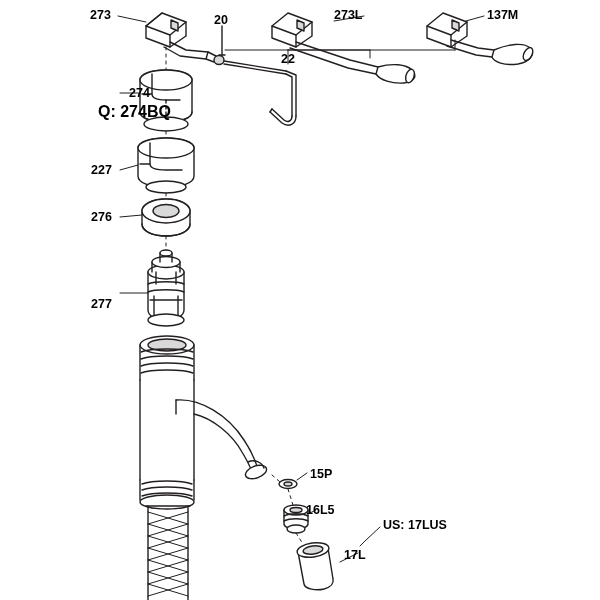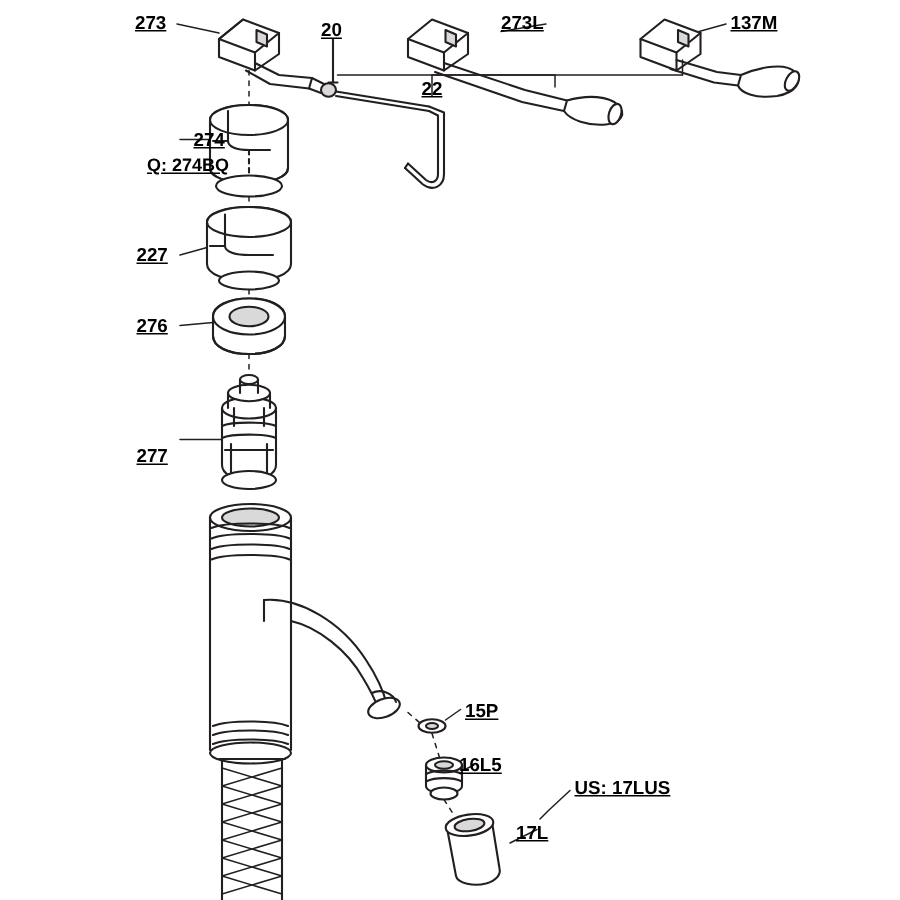--- a/index.html
+++ b/index.html
@@ -25,24 +25,23 @@
     height: 600px;
   }
   .label {
     position: absolute;
     font-family: "Liberation Sans", sans-serif;
     font-size: 12.5px;
     font-weight: bold;
     color: #000000;
     white-space: nowrap;
     line-height: 1;
-    text-decoration: underline;
   }
   .label.small {
-    font-size: 12px;
+    font-size: 16px;
     padding-left: 32px;
   }
 </style>
 </head>
 <body>
 
 <div id="page">
 
   <svg id="diagram-svg" viewBox="0 0 600 600">
     <g fill="none" stroke="#231f20" stroke-width="1.4" stroke-linejoin="round" stroke-linecap="round">

